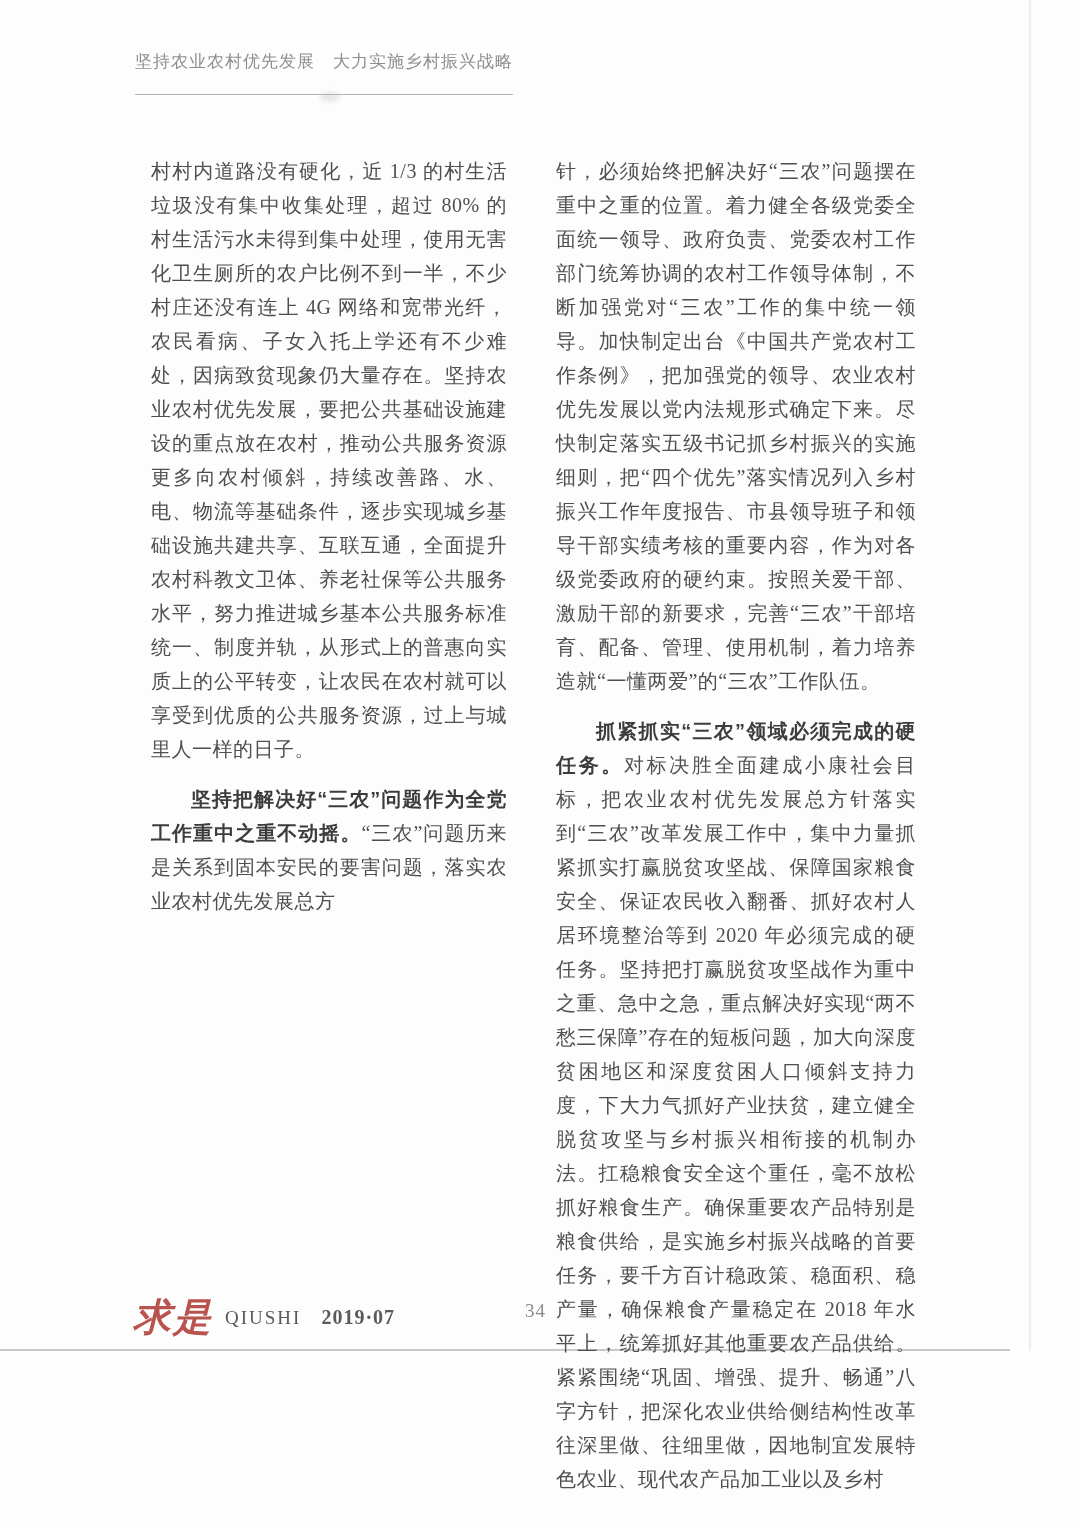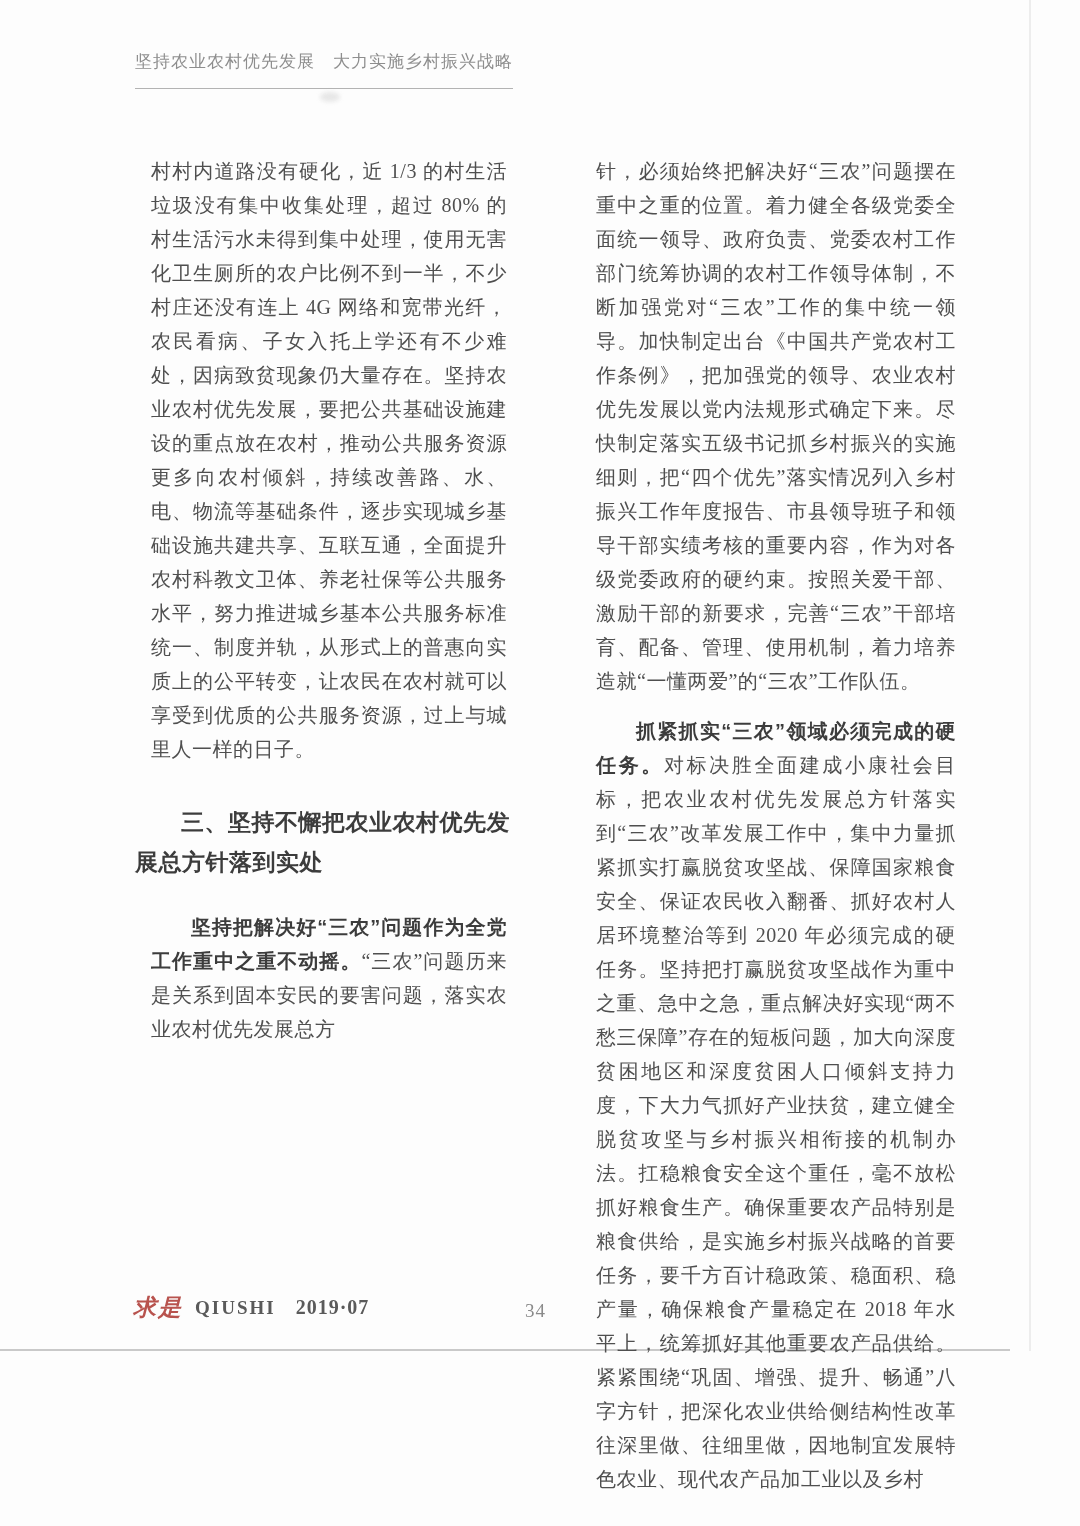--- a/index.html
+++ b/index.html
@@ -11,56 +11,56 @@
   }
   
   .right-edge { position:absolute; left:1029px; top:0; width:2px; height:1351px; background:#ededed; }
   .bottom-rule { position:absolute; left:0; top:1349px; width:1010px; height:2px; background:#c9c9c9; }
   .smudge { position:absolute; left:320px; top:92px; width:20px; height:10px; background:#e7e7e7; border-radius:50%; filter:blur(2px); }
 
   .running-head {
     position:absolute; left:135px; top:50px;
     font-family:"Liberation Sans","DejaVu Sans",sans-serif;
     font-size:17px; letter-spacing:1px; color:#8e8e8e;
-    padding-bottom:15px; border-bottom:1.5px solid #b3b3b3;
+    padding-bottom:21px; border-bottom:1.5px solid #b3b3b3;
     display:inline-block; white-space:nowrap;
   }
 
   .col {
     position:absolute; top:138px;
     font-size:20px; line-height:34px;
     text-align:justify; text-justify:inter-ideograph;
     letter-spacing:0.5px;
   }
   .col-left  { left:135px; width:388px; }
-  .col-right { left:580px; width:392px; }
+  .col-right { left:540px; width:392px; }
 
   .col p { margin:16px; text-indent:2em; }
   .col p.cont { text-indent:0; }
 
   .section-heading {
     font-family:"Liberation Sans","DejaVu Sans",sans-serif;
     font-weight:bold; color:#3c3c3c;
     font-size:23px; line-height:40px;
     margin:36px 0 28px 0; text-indent:2em;
     text-align:left;
   }
   .lead {
     font-family:"Liberation Sans","DejaVu Sans",sans-serif;
     font-weight:bold; color:#3c3c3c;
   }
 
   .footer { position:absolute; left:133px; top:1292px; white-space:nowrap; }
   .footer .logo {
-    font-size:23px; font-weight:bold; font-style:italic;
+    font-size:38px; font-weight:bold; font-style:italic;
     color:#b8534e; letter-spacing:2px;
     vertical-align:middle;
   }
   .footer .journal {
-    font-size:19px; font-weight:bold; color:#5a5a5a;
+    font-size:19px; font-weight:normal; color:#5a5a5a;
     letter-spacing:2px; margin-left:8px; vertical-align:middle;
   }
   .footer .issue {
     font-size:20px; font-weight:bold; color:#5a5a5a;
     letter-spacing:1px; margin-left:16px; vertical-align:middle;
   }
   .page-number {
     position:absolute; left:525px; top:1300px;
     font-size:19px; color:#8a8a8a; letter-spacing:1px;
   }
@@ -72,21 +72,20 @@
 
   <div class="right-edge"></div>
   <div class="bottom-rule"></div>
   <div class="smudge"></div>
 
   <div class="running-head">坚持农业农村优先发展　大力实施乡村振兴战略</div>
 
   <div class="col col-left">
     <p class="cont">村村内道路没有硬化，近 1/3 的村生活垃圾没有集中收集处理，超过 80% 的村生活污水未得到集中处理，使用无害化卫生厕所的农户比例不到一半，不少村庄还没有连上 4G 网络和宽带光纤，农民看病、子女入托上学还有不少难处，因病致贫现象仍大量存在。坚持农业农村优先发展，要把公共基础设施建设的重点放在农村，推动公共服务资源更多向农村倾斜，持续改善路、水、电、物流等基础条件，逐步实现城乡基础设施共建共享、互联互通，全面提升农村科教文卫体、养老社保等公共服务水平，努力推进城乡基本公共服务标准统一、制度并轨，从形式上的普惠向实质上的公平转变，让农民在农村就可以享受到优质的公共服务资源，过上与城里人一样的日子。</p>
 
-    <div class="section-heading">三、坚持不懈把农业农村优先发展总方针落到实处</div>
 
 
     <p><span class="lead">坚持把解决好“三农”问题作为全党工作重中之重不动摇。</span><span>“三农”问题历来是关系到固本安民的要害问题，落实农业农村优先发展总方</span></p>
   </div>
 
   <div class="col col-right">
     <p class="cont">针，必须始终把解决好“三农”问题摆在重中之重的位置。着力健全各级党委全面统一领导、政府负责、党委农村工作部门统筹协调的农村工作领导体制，不断加强党对“三农”工作的集中统一领导。加快制定出台《中国共产党农村工作条例》，把加强党的领导、农业农村优先发展以党内法规形式确定下来。尽快制定落实五级书记抓乡村振兴的实施细则，把“四个优先”落实情况列入乡村振兴工作年度报告、市县领导班子和领导干部实绩考核的重要内容，作为对各级党委政府的硬约束。按照关爱干部、激励干部的新要求，完善“三农”干部培育、配备、管理、使用机制，着力培养造就“一懂两爱”的“三农”工作队伍。</p>
 
     <p><span class="lead">抓紧抓实“三农”领域必须完成的硬任务。</span><span>对标决胜全面建成小康社会目标，把农业农村优先发展总方针落实到“三农”改革发展工作中，集中力量抓紧抓实打赢脱贫攻坚战、保障国家粮食安全、保证农民收入翻番、抓好农村人居环境整治等到 2020 年必须完成的硬任务。坚持把打赢脱贫攻坚战作为重中之重、急中之急，重点解决好实现“两不愁三保障”存在的短板问题，加大向深度贫困地区和深度贫困人口倾斜支持力度，下大力气抓好产业扶贫，建立健全脱贫攻坚与乡村振兴相衔接的机制办法。扛稳粮食安全这个重任，毫不放松抓好粮食生产。确保重要农产品特别是粮食供给，是实施乡村振兴战略的首要任务，要千方百计稳政策、稳面积、稳产量，确保粮食产量稳定在 2018 年水平上，统筹抓好其他重要农产品供给。紧紧围绕“巩固、增强、提升、畅通”八字方针，把深化农业供给侧结构性改革往深里做、往细里做，因地制宜发展特色农业、现代农产品加工业以及乡村</span></p>
   </div>

